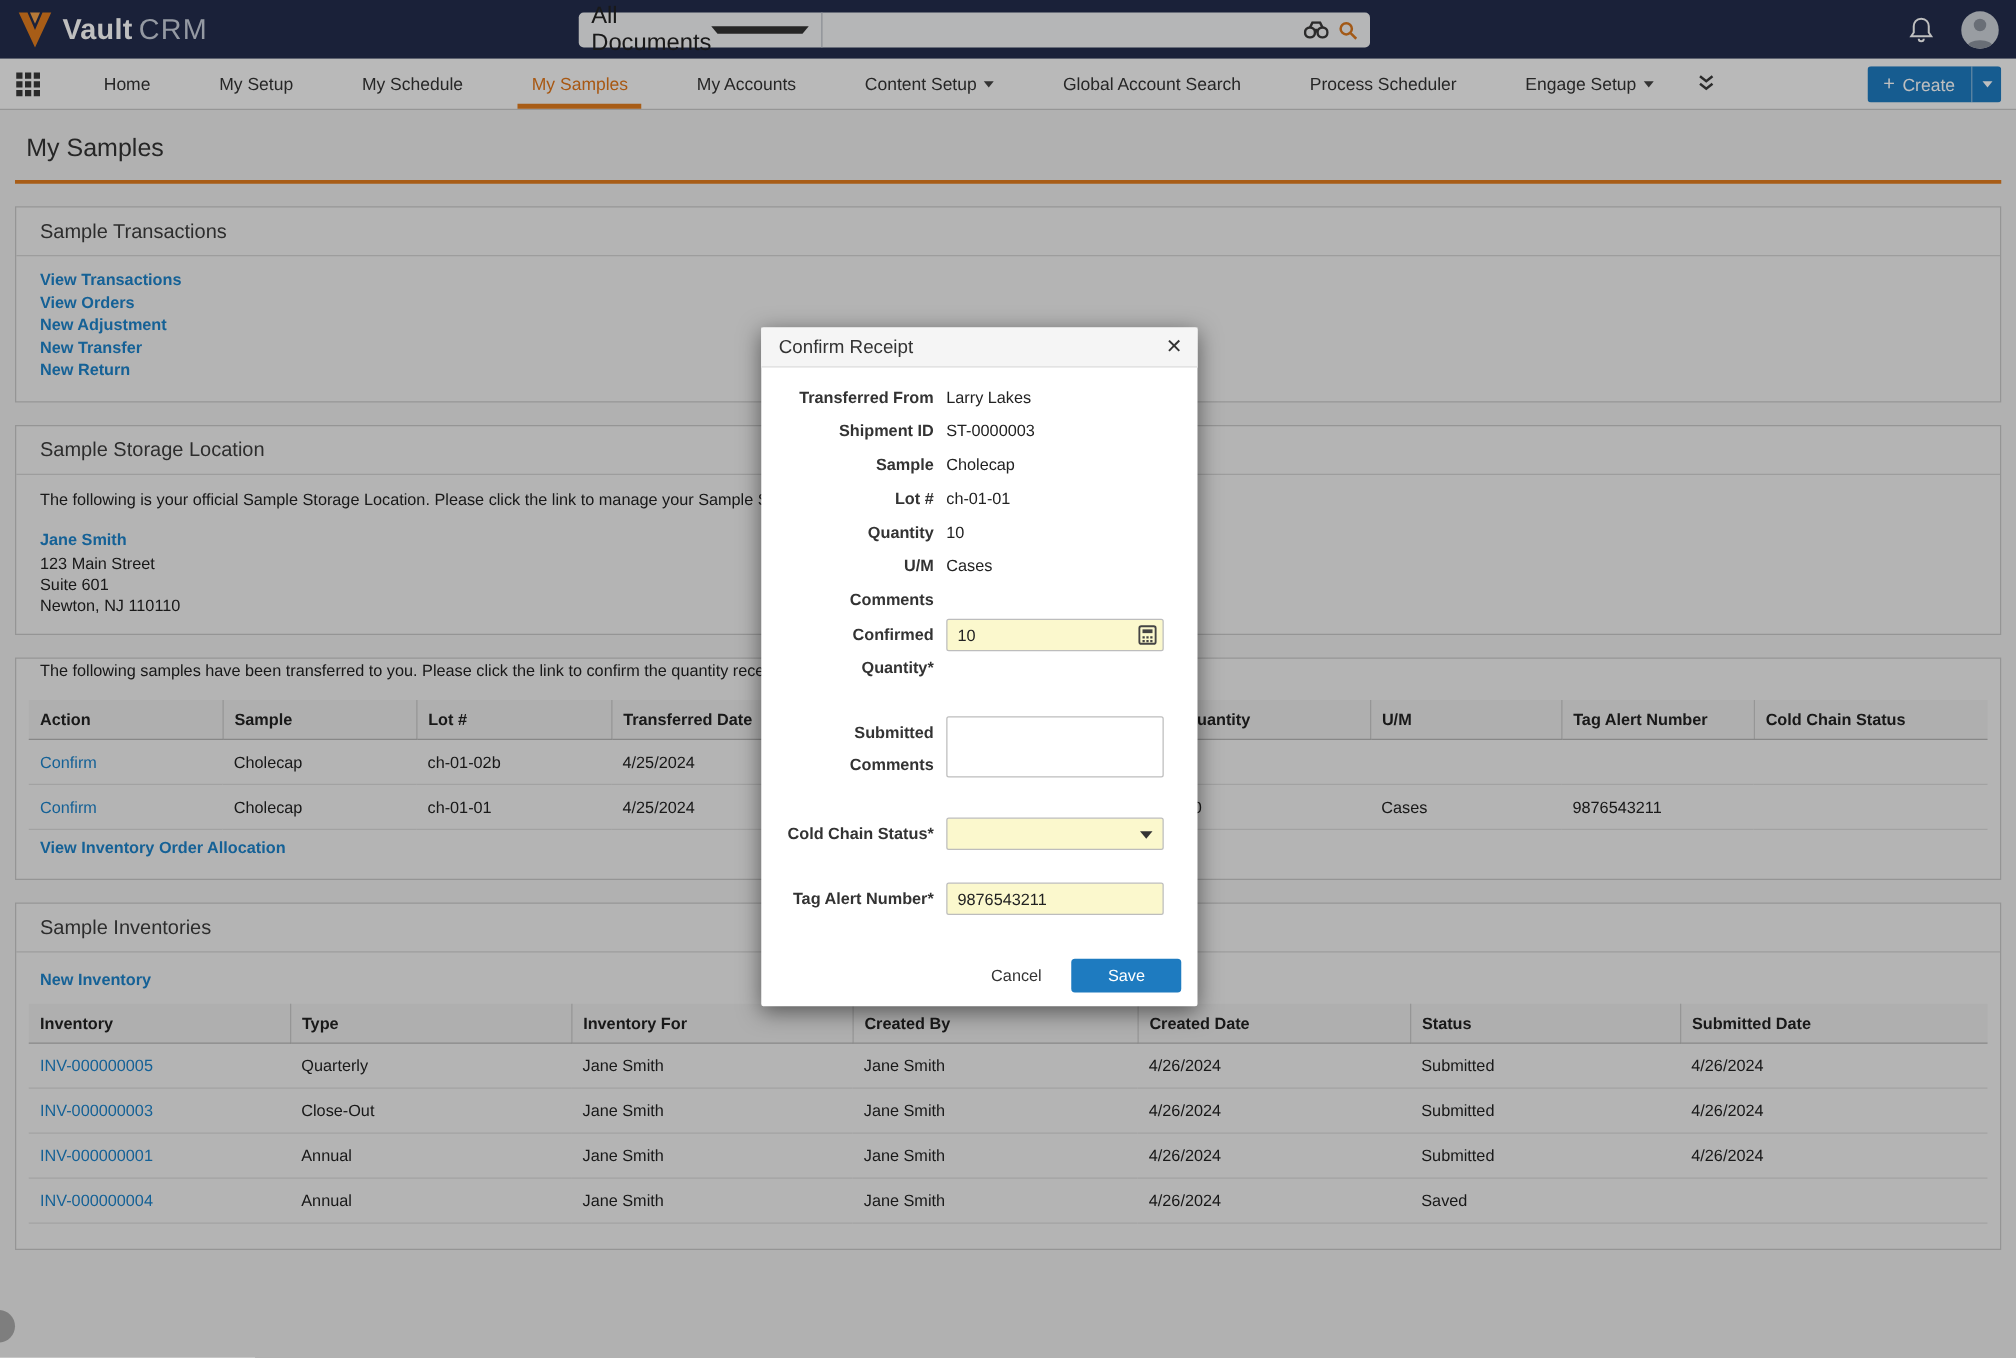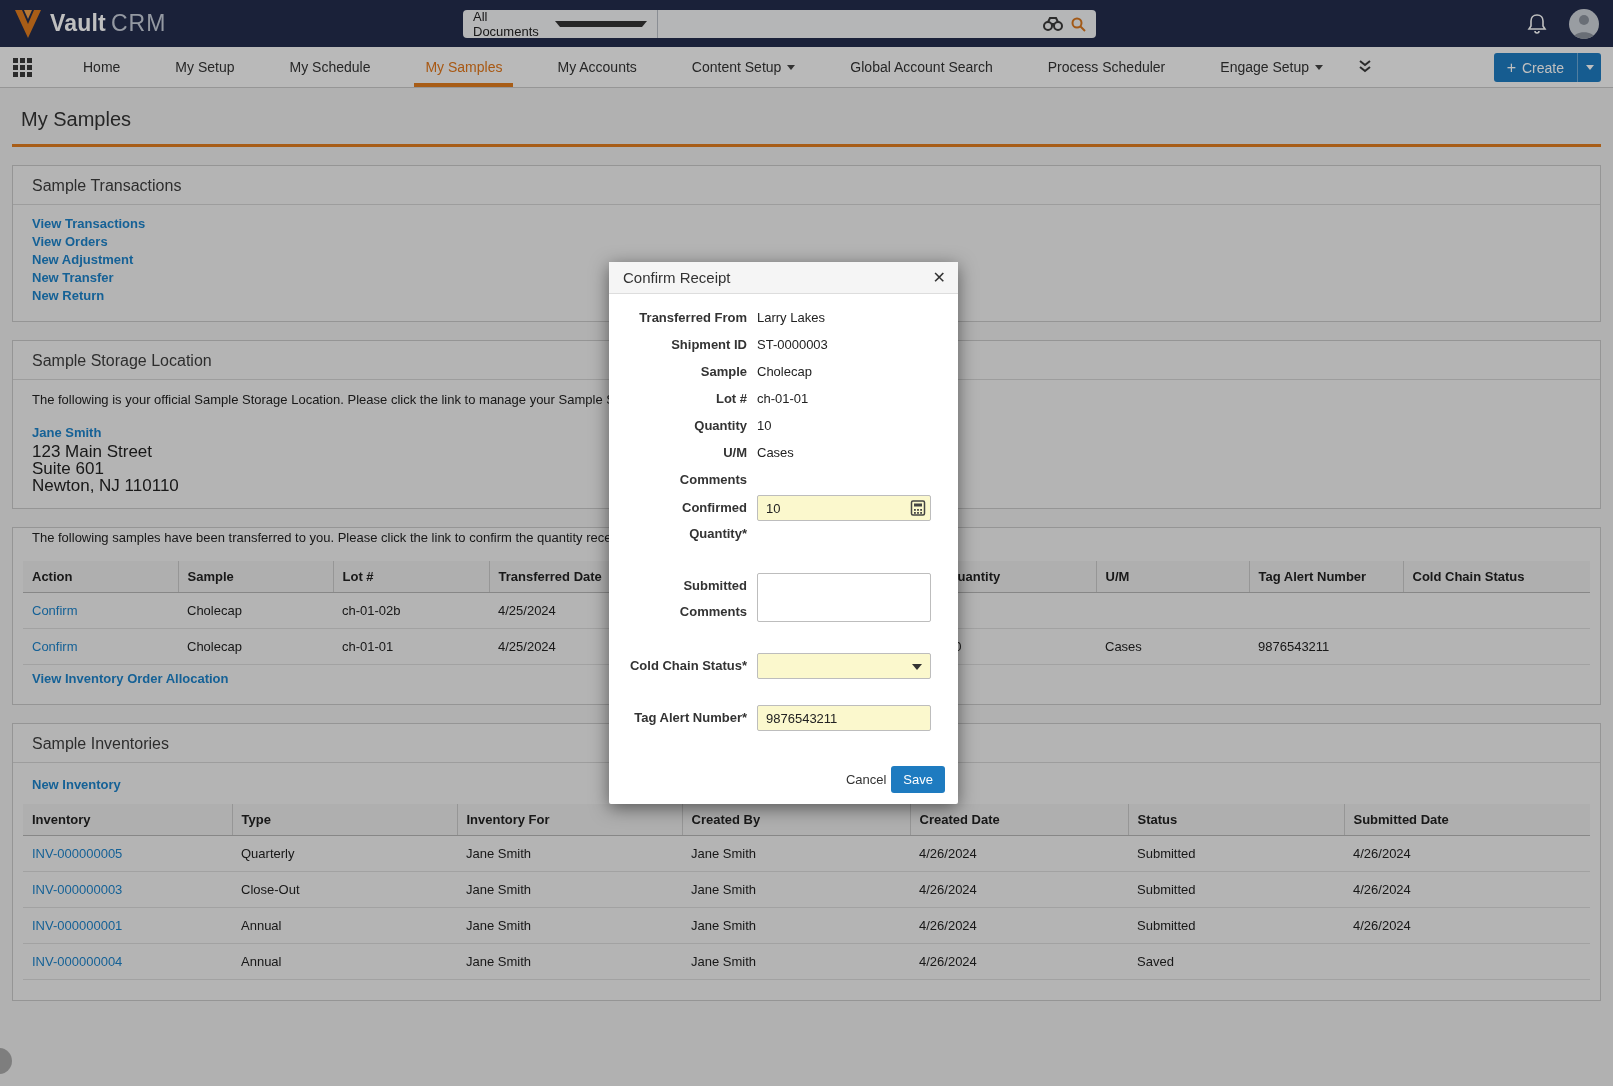--- a/index.html
+++ b/index.html
@@ -10,21 +10,21 @@
   .topbar { position:absolute; left:0; top:0; width:1613px; height:47px; background:#232d4d;
     display:flex; align-items:center; }
   .brand { display:flex; align-items:center; margin-left:14px; }
   .brand .vlogo { width:28px; height:30px; margin-right:8px; }
   .brand .vault { color:#fff; font-size:23px; font-weight:bold; letter-spacing:.2px; }
   .brand .crm { color:#c6ccd8; font-size:23px; font-weight:300; margin-left:5px; letter-spacing:1px; }
   .searchwrap { position:absolute; left:463px; top:10px; width:633px; height:28px;
     background:#f2f3f4; border-radius:4px; display:flex; align-items:center; }
   .scope { width:195px; height:100%; display:flex; align-items:center; padding:0 10px;
     border-right:1px solid #b9bec6; cursor:pointer; }
-  .scope span { font-size:13px; color:#222; flex:1; }
+  .scope span { font-size:19px; color:#222; flex:1; }
   .caret-dn { width:0; height:0; border-left:5px solid transparent; border-right:5px solid transparent;
     border-top:6px solid #333; }
   .searchinput { flex:1; height:100%; border:none; background:transparent; outline:none;
     font-size:13px; padding:0 8px; font-family:inherit; }
   .s-icons { display:flex; align-items:center; gap:8px; padding-right:10px; }
   .topright { position:absolute; right:14px; top:0; height:47px; display:flex; align-items:center; gap:22px; }
   .avatar { width:30px; height:30px; border-radius:50%; background:#cdd2d9; overflow:hidden; cursor:pointer; }
 
   
   .navbar { position:absolute; left:0; top:47px; width:1613px; height:41px; background:#f7f7f7;
@@ -47,21 +47,21 @@
   
   .page { position:absolute; left:0; top:88px; width:1613px; height:998px; background:#ececec; }
   .pagetitle { font-size:20px; color:#333; padding:20px 0 0 21px; }
   .titlerule { height:3px; background:#e07c1f; margin:13px 12px 18px 12px; }
   .section { background:#f1f1f1; border:1px solid #c7c7c7; margin:0 12px 18px 12px; padding:0 10px 14px 10px; }
   .sectitle { font-size:16px; color:#3c3c3c; padding:11px 0 9px 9px; border-bottom:1px solid #d2d2d2; margin:0 -10px 12px -10px;
     padding-left:19px; }
   .desc { font-size:13px; color:#222; margin:2px 0 16px 9px; }
   a.lnk { color:#1d82c8; font-size:13px; font-weight:bold; text-decoration:none; display:inline-block; cursor:pointer; }
   .linklist a.lnk { display:block; margin:0 0 5px 9px; line-height:13px; }
-  .addr { font-size:17px; color:#222; margin-left:9px; line-height:17px; }
+  .addr { font-size:13px; color:#222; margin-left:9px; line-height:17px; }
 
   table.grid { width:100%; border-collapse:collapse; table-layout:fixed; margin-bottom:6px; }
   table.grid th { background:#eaeaea; font-size:13px; color:#222; text-align:left; font-weight:bold;
     padding:8px 0 8px 9px; border-right:1px solid #c8c8c8; border-bottom:1px solid #b5b5b5; }
   table.grid th:last-child { border-right:none; }
   table.grid td { font-size:13px; color:#222; padding:10px 0 10px 9px; border-bottom:1px solid #d9d9d9; height:35px; }
   .tlinks a.lnk { display:block; margin:4px 0 4px 9px; }
   .floatstub { position:absolute; left:-14px; top:960px; width:26px; height:26px; border-radius:50%; background:#a9a9a9; }
 
   
@@ -82,24 +82,24 @@
   .yfield { width:174px; height:26px; background:#fbf8cd; border:1px solid #bdbdbd; border-radius:2px;
     font-size:13px; padding:0 24px 0 8px; font-family:inherit; outline:none; color:#222; }
   .tag-in { padding-right:8px; }
   .calcic { position:absolute; right:5px; top:5px; cursor:pointer; }
   .m-textarea { width:174px; height:49px; background:#fff; border:1px solid #bdbdbd; border-radius:2px;
     resize:none; font-family:inherit; font-size:13px; padding:4px 6px; outline:none; }
   .m-select { width:174px; height:26px; background:#fbf8cd; border:1px solid #bdbdbd; border-radius:2px;
     position:relative; cursor:pointer; }
   .m-select .caret-dn { position:absolute; right:8px; top:10px; border-left-width:5px; border-right-width:5px; border-top-width:6px; }
   .mt2 { margin-top:2px; } .mt26 { margin-top:26px; } .mt27 { margin-top:27px; } .mt35 { margin-top:35px; }
-  .m-foot { display:flex; justify-content:flex-end; align-items:center; gap:5px; padding-right:1px; }
+  .m-foot { display:flex; justify-content:flex-end; align-items:center; gap:24px; padding-right:1px; }
   .btn-cancel { font-size:13px; color:#333; cursor:pointer; background:none; border:none; font-family:inherit; }
   .btn-save { background:#1e7bc0; color:#fff; border:none; border-radius:3px; font-size:13px;
-    padding:6px 12px; cursor:pointer; font-family:inherit; }
+    padding:6px 29px; cursor:pointer; font-family:inherit; }
 </style>
 </head>
 <body>
 
 <div class="topbar">
   <div class="brand">
     <svg class="vlogo" viewBox="0 0 28 30">
       <path d="M1 1 L14 29 L27 1 L20 1 L14 15 L8 1 Z" fill="#e07c1f"></path>
       <path d="M10 1 L14 10 L18 1 Z" fill="#f5a24a"></path>
     </svg>

